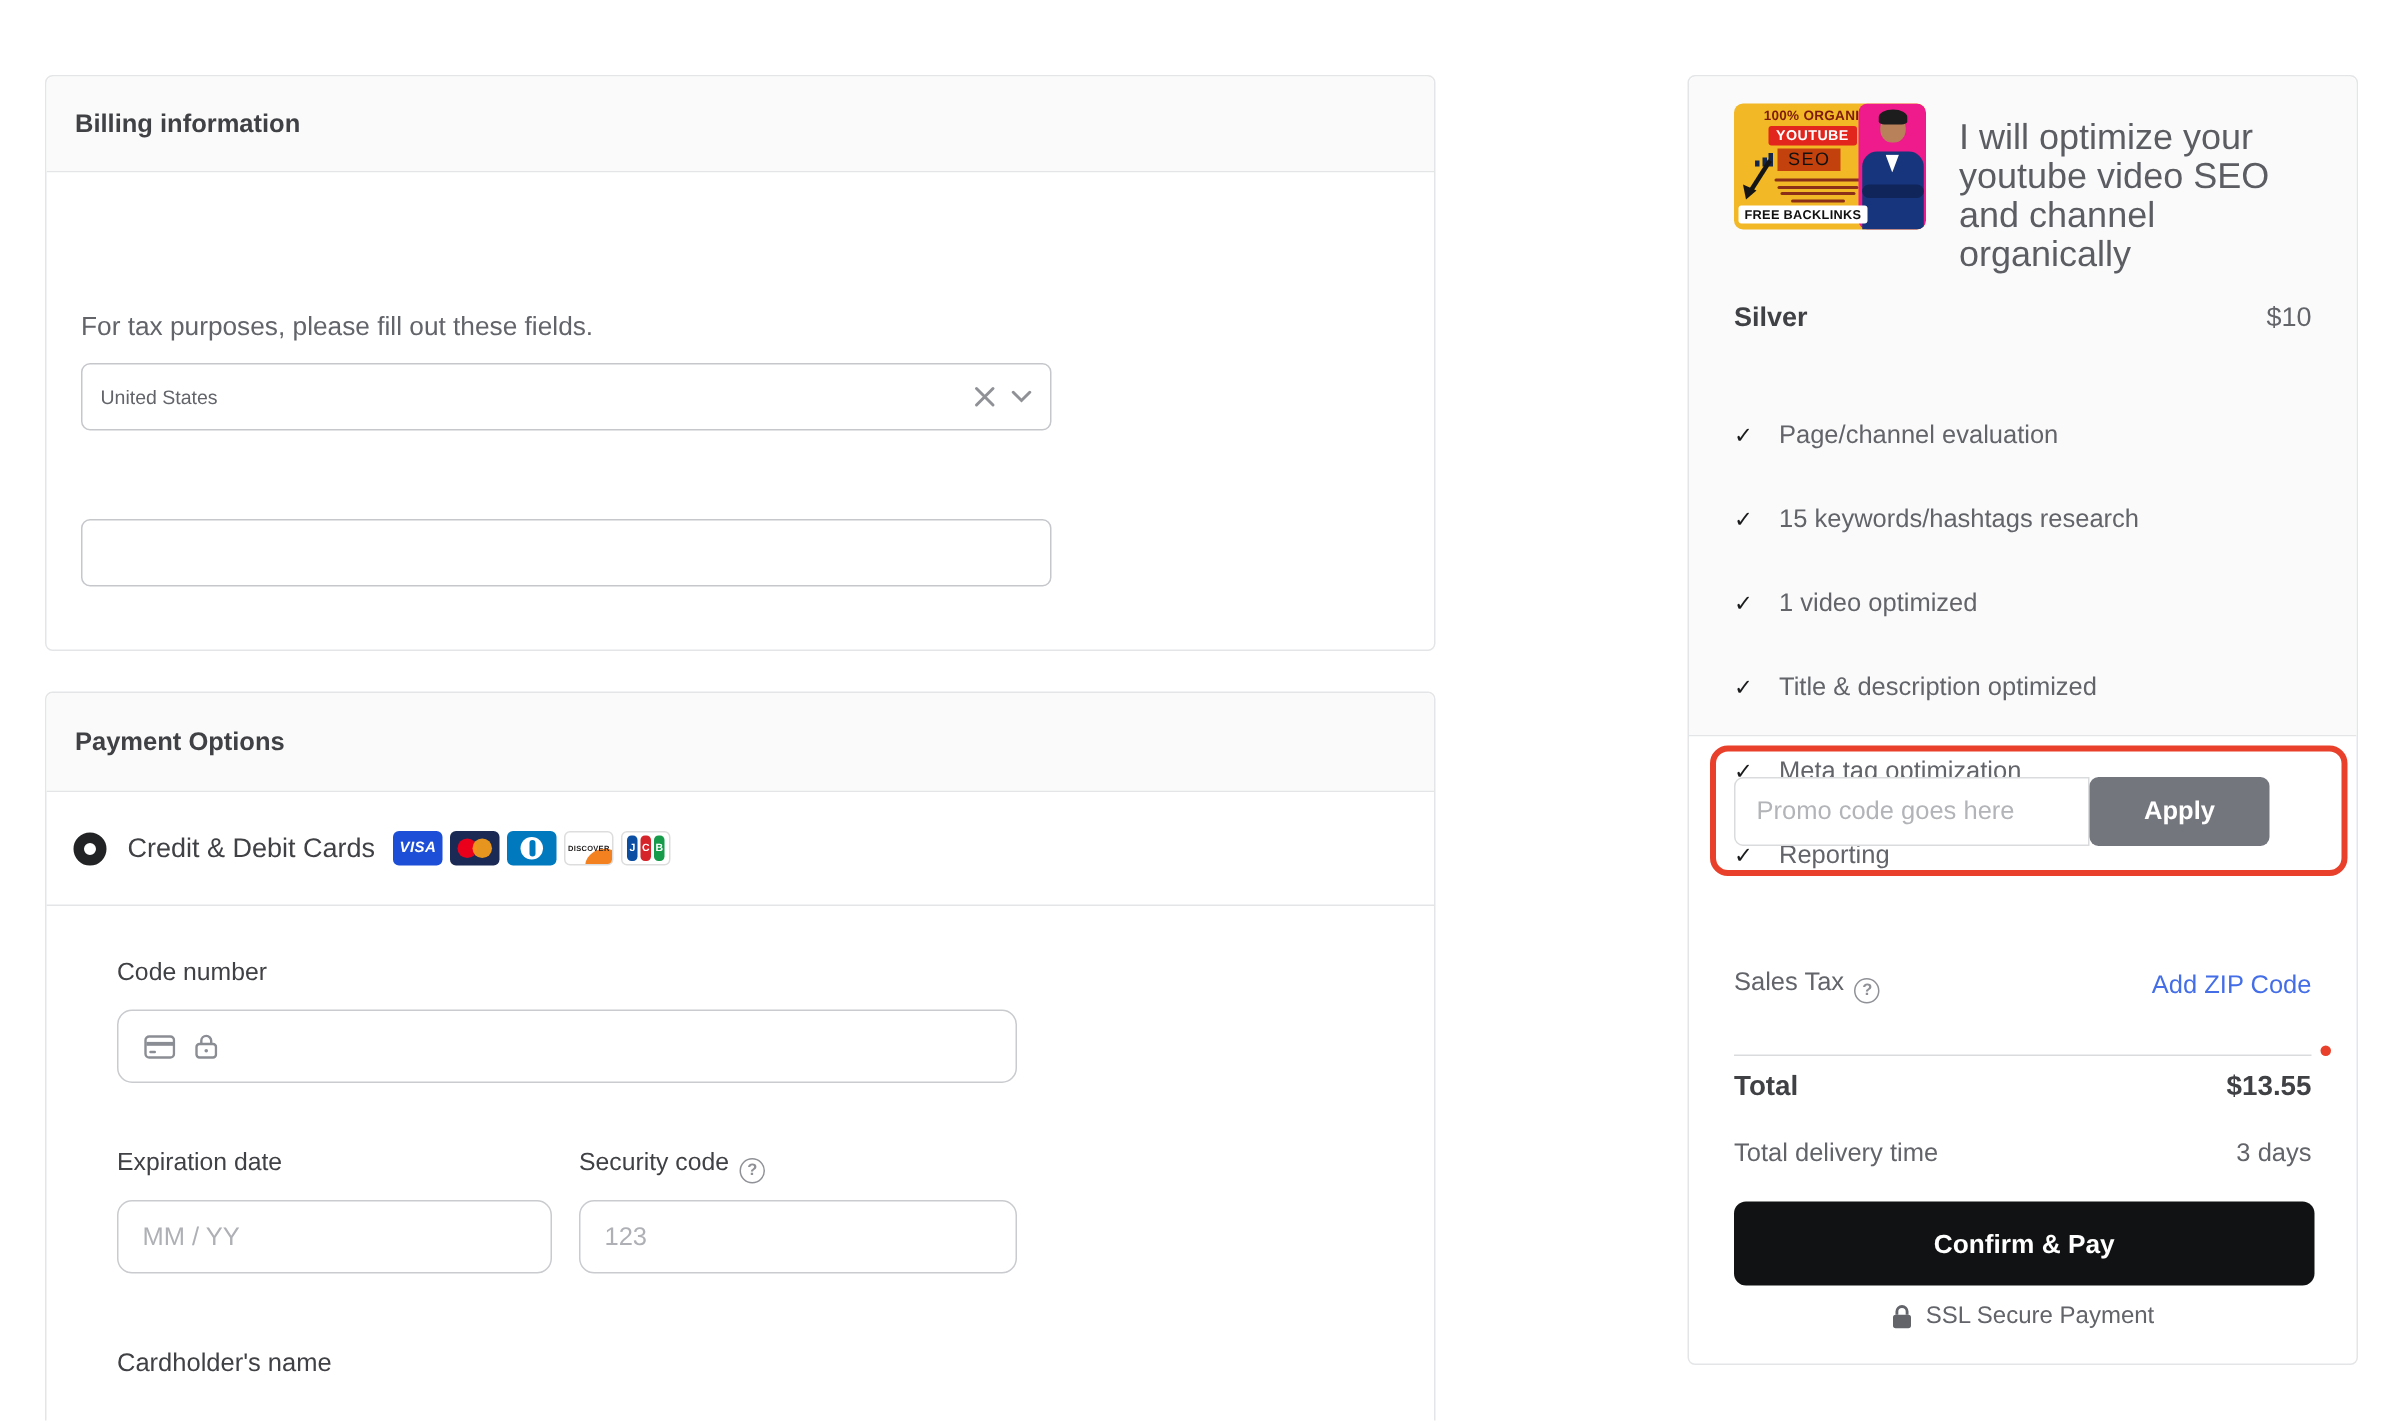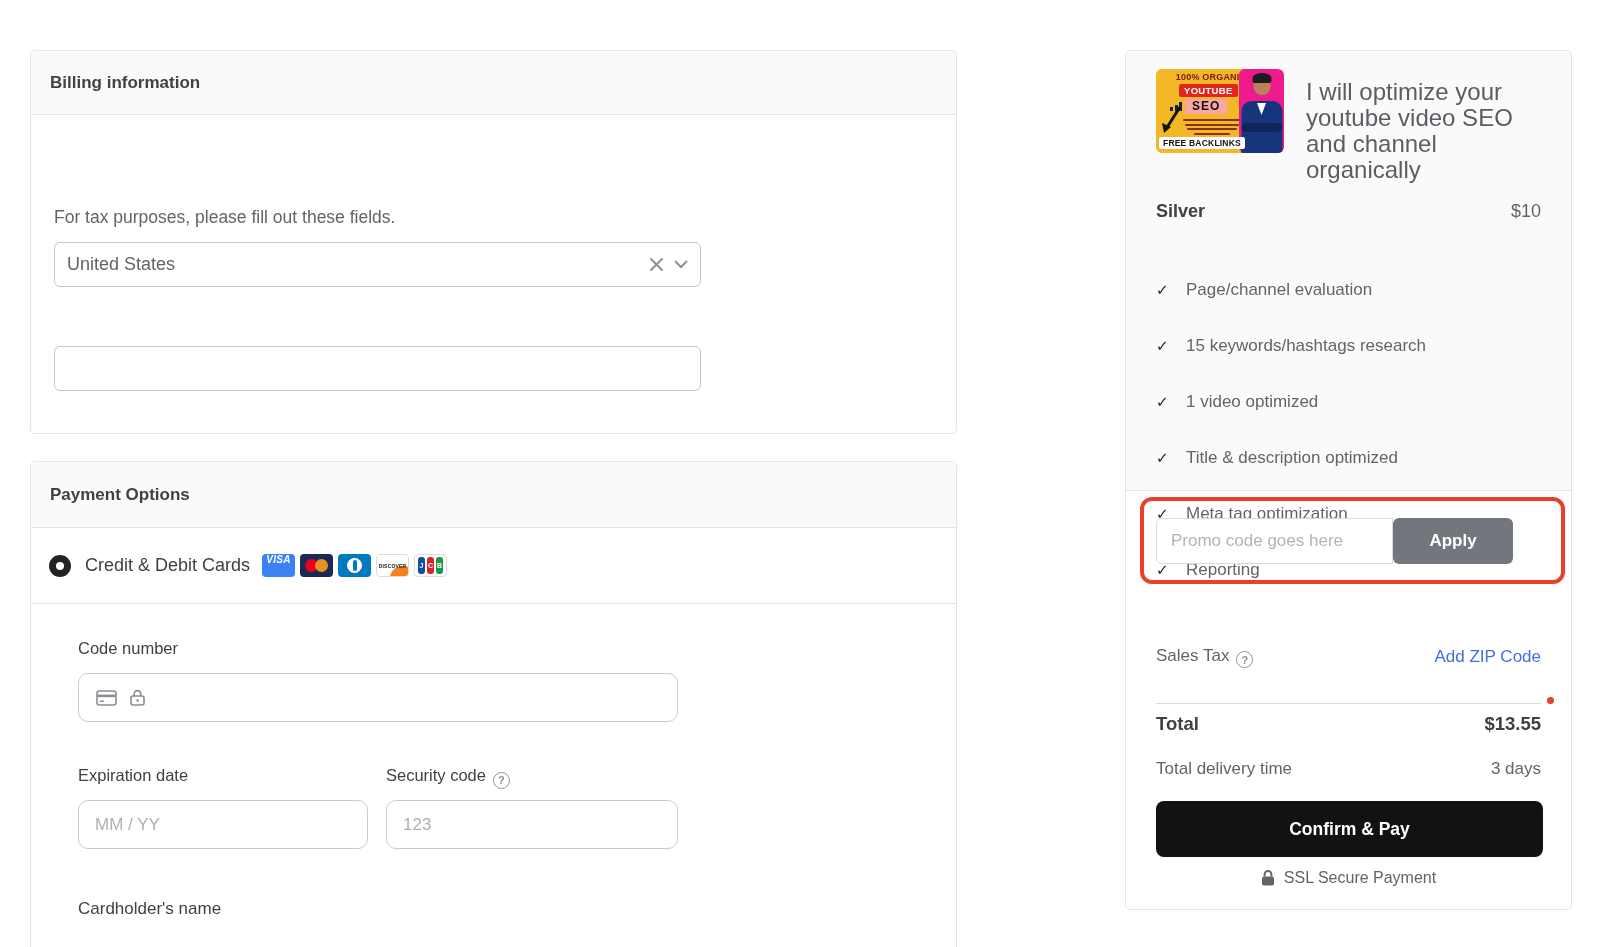--- a/index.html
+++ b/index.html
@@ -23,21 +23,21 @@
   #billing-card { left:30px; top:50px; width:927px; height:384px; }
   #billing-card .card-header { height:64px; }
   .tax-note { position:absolute; left:23px; top:156px; font-size:17.5px; color:#62646a; }
   .field-label { position:absolute; font-size:17px; font-weight:700; color:#404145; }
   .mandatory { font-weight:400; color:#95979d; }
   .select-box {
     position:absolute; left:23px; top:191px; width:647px; height:45px;
     border:1px solid #c5c7cb; border-radius:6px; background:#fff;
     display:flex; align-items:center; padding:0 12px; cursor:pointer;
   }
-  .select-value { font-size:18px; color:#62646a; flex:1; }
+  .select-value { font-size:13px; color:#62646a; flex:1; }
   .select-icons { display:flex; align-items:center; gap:10px; }
   .text-input {
     border:1px solid #c5c7cb; border-radius:6px; background:#fff;
     font-family:inherit; font-size:17px; color:#404145; padding:0 12px; outline:none;
   }
   .text-input::placeholder { color:#aeb0b5; }
   #zip-input { position:absolute; left:23px; top:295px; width:647px; height:45px; }
 
   
   #payment-card { left:30px; top:461px; width:927px; height:500px; }
@@ -46,21 +46,21 @@
     position:absolute; left:0; top:66px; width:100%; height:76px;
     border-bottom:1px solid #e4e5e7; display:flex; align-items:center; padding-left:18px;
   }
   .radio-selected {
     width:22px; height:22px; border-radius:50%;
     border:7px solid #222325; background:#fff; margin-right:14px; cursor:pointer; flex:none;
   }
   .method-label { font-size:18px; color:#404145; margin-right:12px; }
   .brand-row { display:flex; gap:5px; align-items:center; }
   .brand { width:33px; height:23px; border-radius:4px; position:relative; overflow:hidden; flex:none; }
-  .brand-visa { background:#3b82f6; display:flex; justify-content:center; }
+  .brand-visa { background:#1d4ed8; display:flex; align-items:center; justify-content:center; }
   .brand-visa span { color:#fff; font-size:10px; font-weight:800; font-style:italic; letter-spacing:.3px; }
   .brand-mc { background:#1b2a55; }
   .brand-mc i { position:absolute; top:5px; width:13px; height:13px; border-radius:50%; }
   .brand-mc .mc-red { left:5px; background:#eb001b; }
   .brand-mc .mc-yel { right:5px; background:#f79e1b; opacity:.92; }
   .brand-diners { background:#0079be; }
   .brand-diners i { position:absolute; left:9px; top:4px; width:15px; height:15px; border-radius:50%; background:#fff; }
   .brand-diners i::after { content:""; position:absolute; left:5.5px; top:2px; width:4px; height:11px; background:#0079be; border-radius:2px; }
   .brand-discover { background:#fff; border:1px solid #ddd; display:flex; align-items:center; justify-content:center; }
   .brand-discover span { font-size:5px; font-weight:800; color:#201c1c; letter-spacing:.2px; z-index:1; }
@@ -87,21 +87,21 @@
   }
   .help-circle::after { content:"?"; }
 
   
   #order-card { left:1125px; top:50px; width:447px; height:860px; background:#fff; }
   .order-top { position:absolute; left:0; top:0; width:100%; height:440px; background:#fafafa; border-bottom:1px solid #e4e5e7; border-radius:5px 5px 0 0; }
 
   .gig-thumb { position:absolute; left:30px; top:18px; width:128px; height:84px; border-radius:6px; overflow:hidden; background:#f2b825; }
   .thumb-top-text { position:absolute; left:5px; top:3px; width:100px; text-align:center; font-size:9px; font-weight:800; color:#7c1a0d; letter-spacing:.2px; }
   .thumb-youtube { position:absolute; left:23px; top:15px; background:#e2251d; color:#fff; font-size:9.5px; font-weight:800; padding:1px 5px; border-radius:2px; letter-spacing:.3px; }
-  .thumb-seo { position:absolute; left:29px; top:30px; background:#fca5a5; color:#111; font-size:12px; font-weight:700; padding:0 7px 1px 7px; letter-spacing:1px; }
+  .thumb-seo { position:absolute; left:29px; top:30px; background:#c2410c; color:#111; font-size:12px; font-weight:400; padding:0 7px 1px 7px; letter-spacing:1px; }
   .thumb-bars { position:absolute; left:14px; top:33px; display:flex; align-items:flex-end; gap:1.5px; }
   .thumb-bars i { width:3px; background:#13264d; display:block; }
   .thumb-lines { position:absolute; left:27px; top:50px; display:flex; flex-direction:column; gap:2.5px; align-items:center; }
   .thumb-lines i { height:2px; background:#7a1616; opacity:.85; display:block; border-radius:1px; }
   .thumb-arrow { position:absolute; left:2px; top:36px; }
   .thumb-backlinks { position:absolute; left:3px; bottom:4px; background:#fff; color:#111; font-size:8.5px; font-weight:800; padding:1px 4px; border-radius:2px; letter-spacing:.2px; }
   .thumb-photo { position:absolute; right:0; top:0; width:45px; height:84px; background:#ef1a8b; border-radius:6px; }
   .thumb-head { position:absolute; left:50%; top:7px; transform:translateX(-50%); width:17px; height:19px; background:#b9815a; border-radius:50% 50% 46% 46%; }
   .thumb-head::before { content:""; position:absolute; left:-1px; top:-3px; width:19px; height:10px; background:#1d1d1d; border-radius:50% 50% 20% 20%; }
   .thumb-suit { position:absolute; left:50%; bottom:0; transform:translateX(-50%); width:41px; height:52px; background:#17357c; border-radius:10px 10px 0 0; }

